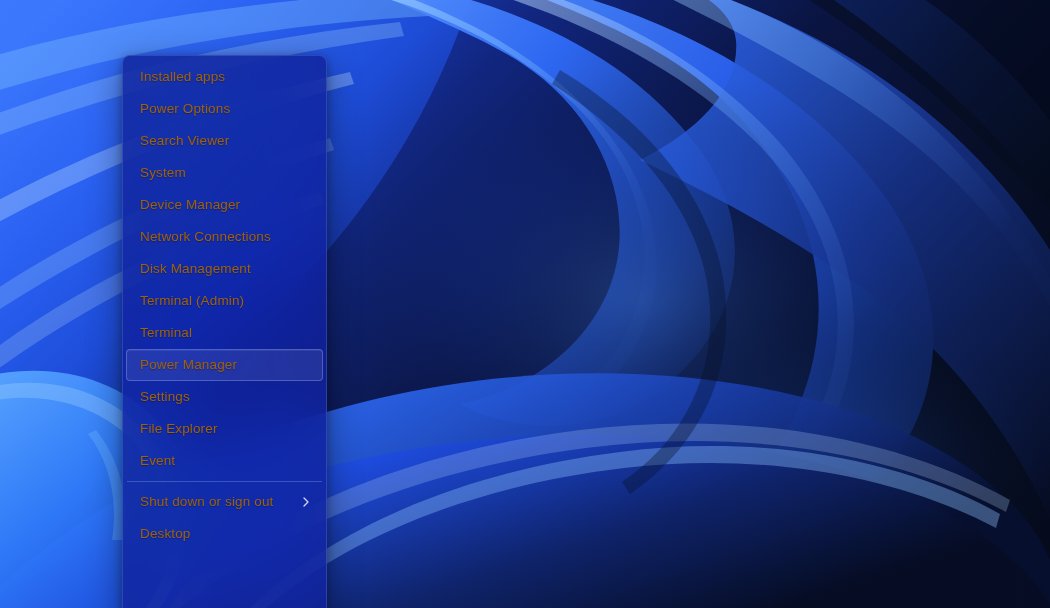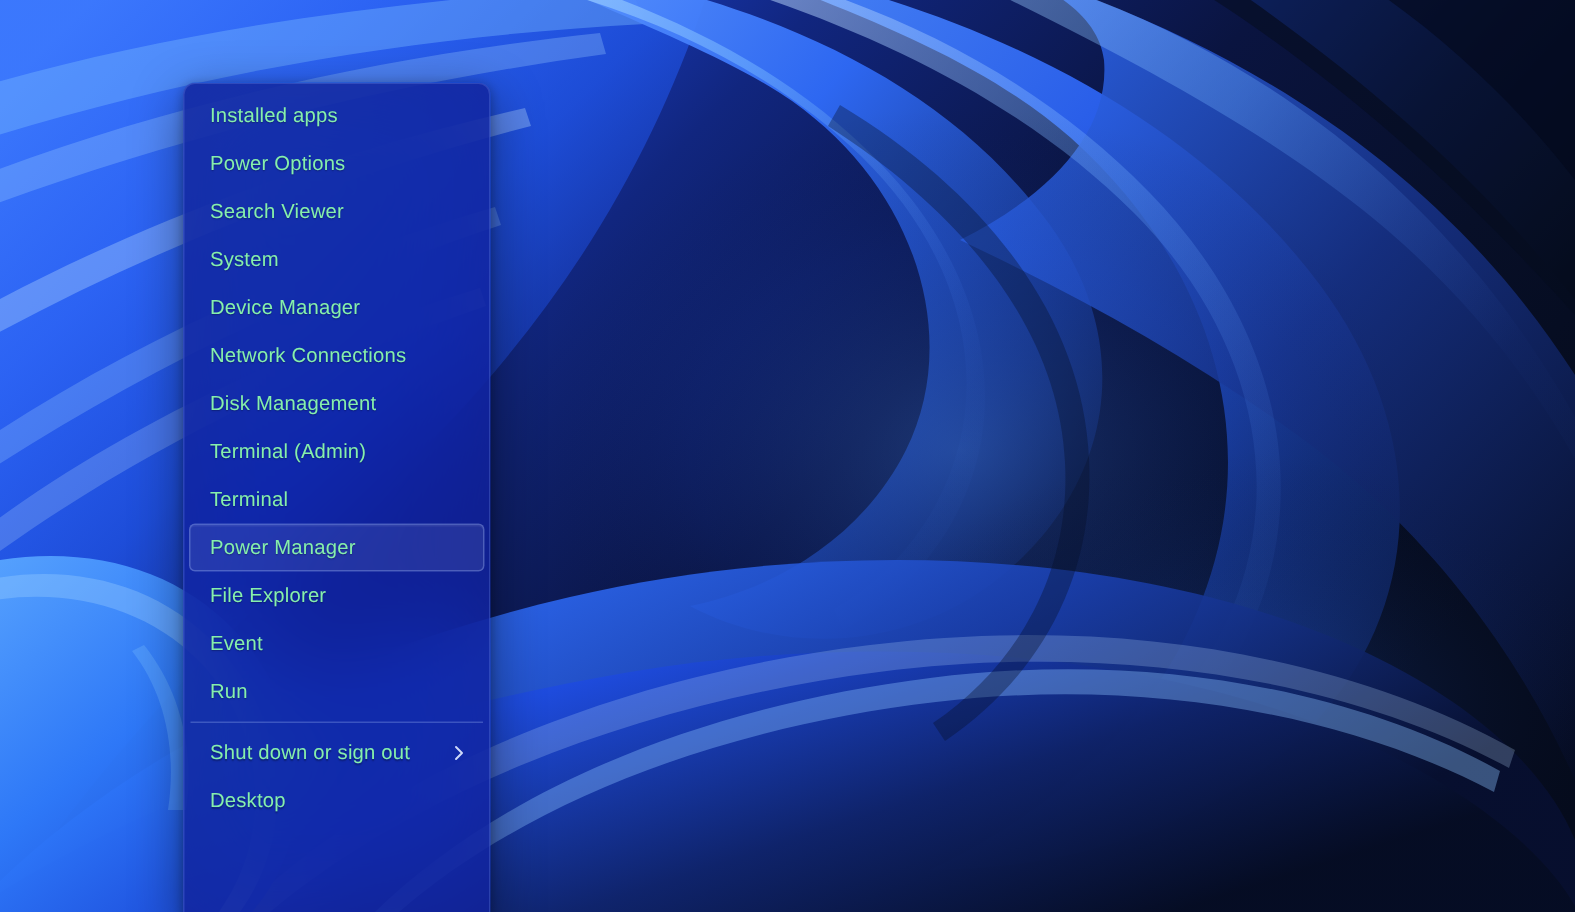--- a/index.html
+++ b/index.html
@@ -41,21 +41,21 @@
     display:flex;
     align-items:center;
     padding:0 10px 0 13px;
     border-radius:4px;
     border:1px solid transparent;
     cursor:default;
   }
   .menu-item .label {
     font-size:13.5px;
     line-height:1;
-    color:#86efac;
+    color:#a16207;
     letter-spacing:0.01em;
     white-space:nowrap;
     text-shadow:0 1px 1px rgba(0,0,0,0.30);
   }
   .menu-item.selected {
     background:rgba(255,255,255,0.085);
     border:1px solid rgba(175,200,255,0.30);
     box-shadow:inset 0 1px 0 rgba(255,255,255,0.07);
   }
   .menu-item .submenu-arrow {
@@ -236,32 +236,32 @@
     </div>
 
     <div class="menu-item">
       <span class="label">Terminal</span>
     </div>
 
     <div class="menu-item selected">
       <span class="label">Power Manager</span>
     </div>
 
+    <div class="menu-item">
+      <span class="label">Settings</span>
+    </div>
 
     <div class="menu-item">
       <span class="label">File Explorer</span>
     </div>
 
     <div class="menu-item">
       <span class="label">Event</span>
     </div>
 
-    <div class="menu-item">
-      <span class="label">Run</span>
-    </div>
 
     <div class="menu-separator"></div>
 
     <div class="menu-item">
       <span class="label">Shut down or sign out</span>
       <span class="submenu-arrow">
         <svg width="12" height="12" viewBox="0 0 12 12" xmlns="http://www.w3.org/2000/svg">
           <path d="M4 2 L8 6 L4 10" fill="none" stroke="#dfe9ff" stroke-width="1.3" stroke-linecap="round" stroke-linejoin="round"></path>
         </svg>
       </span>

